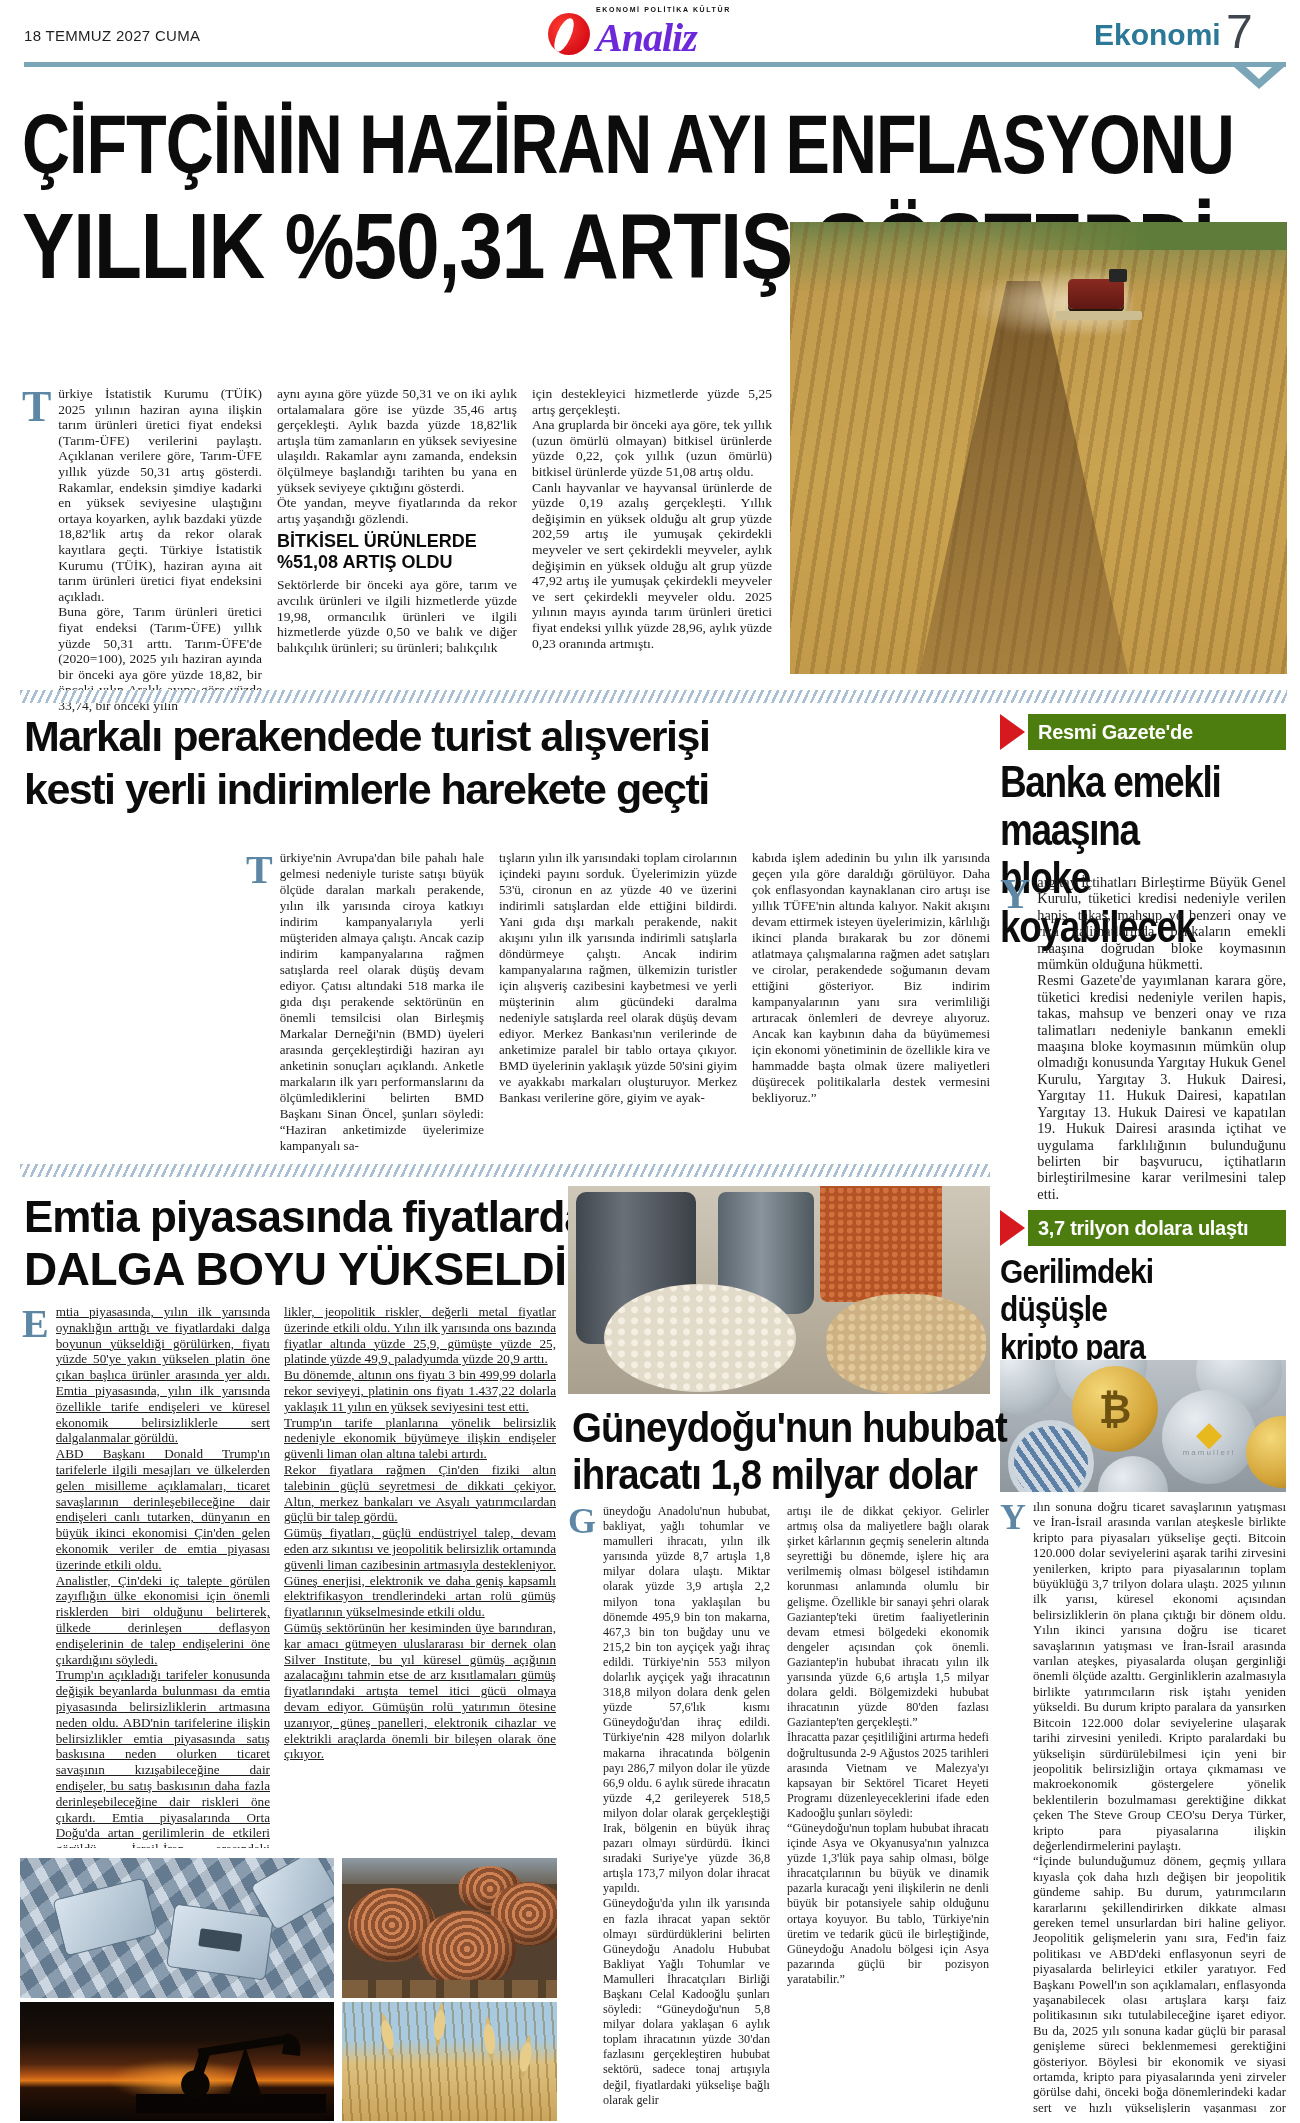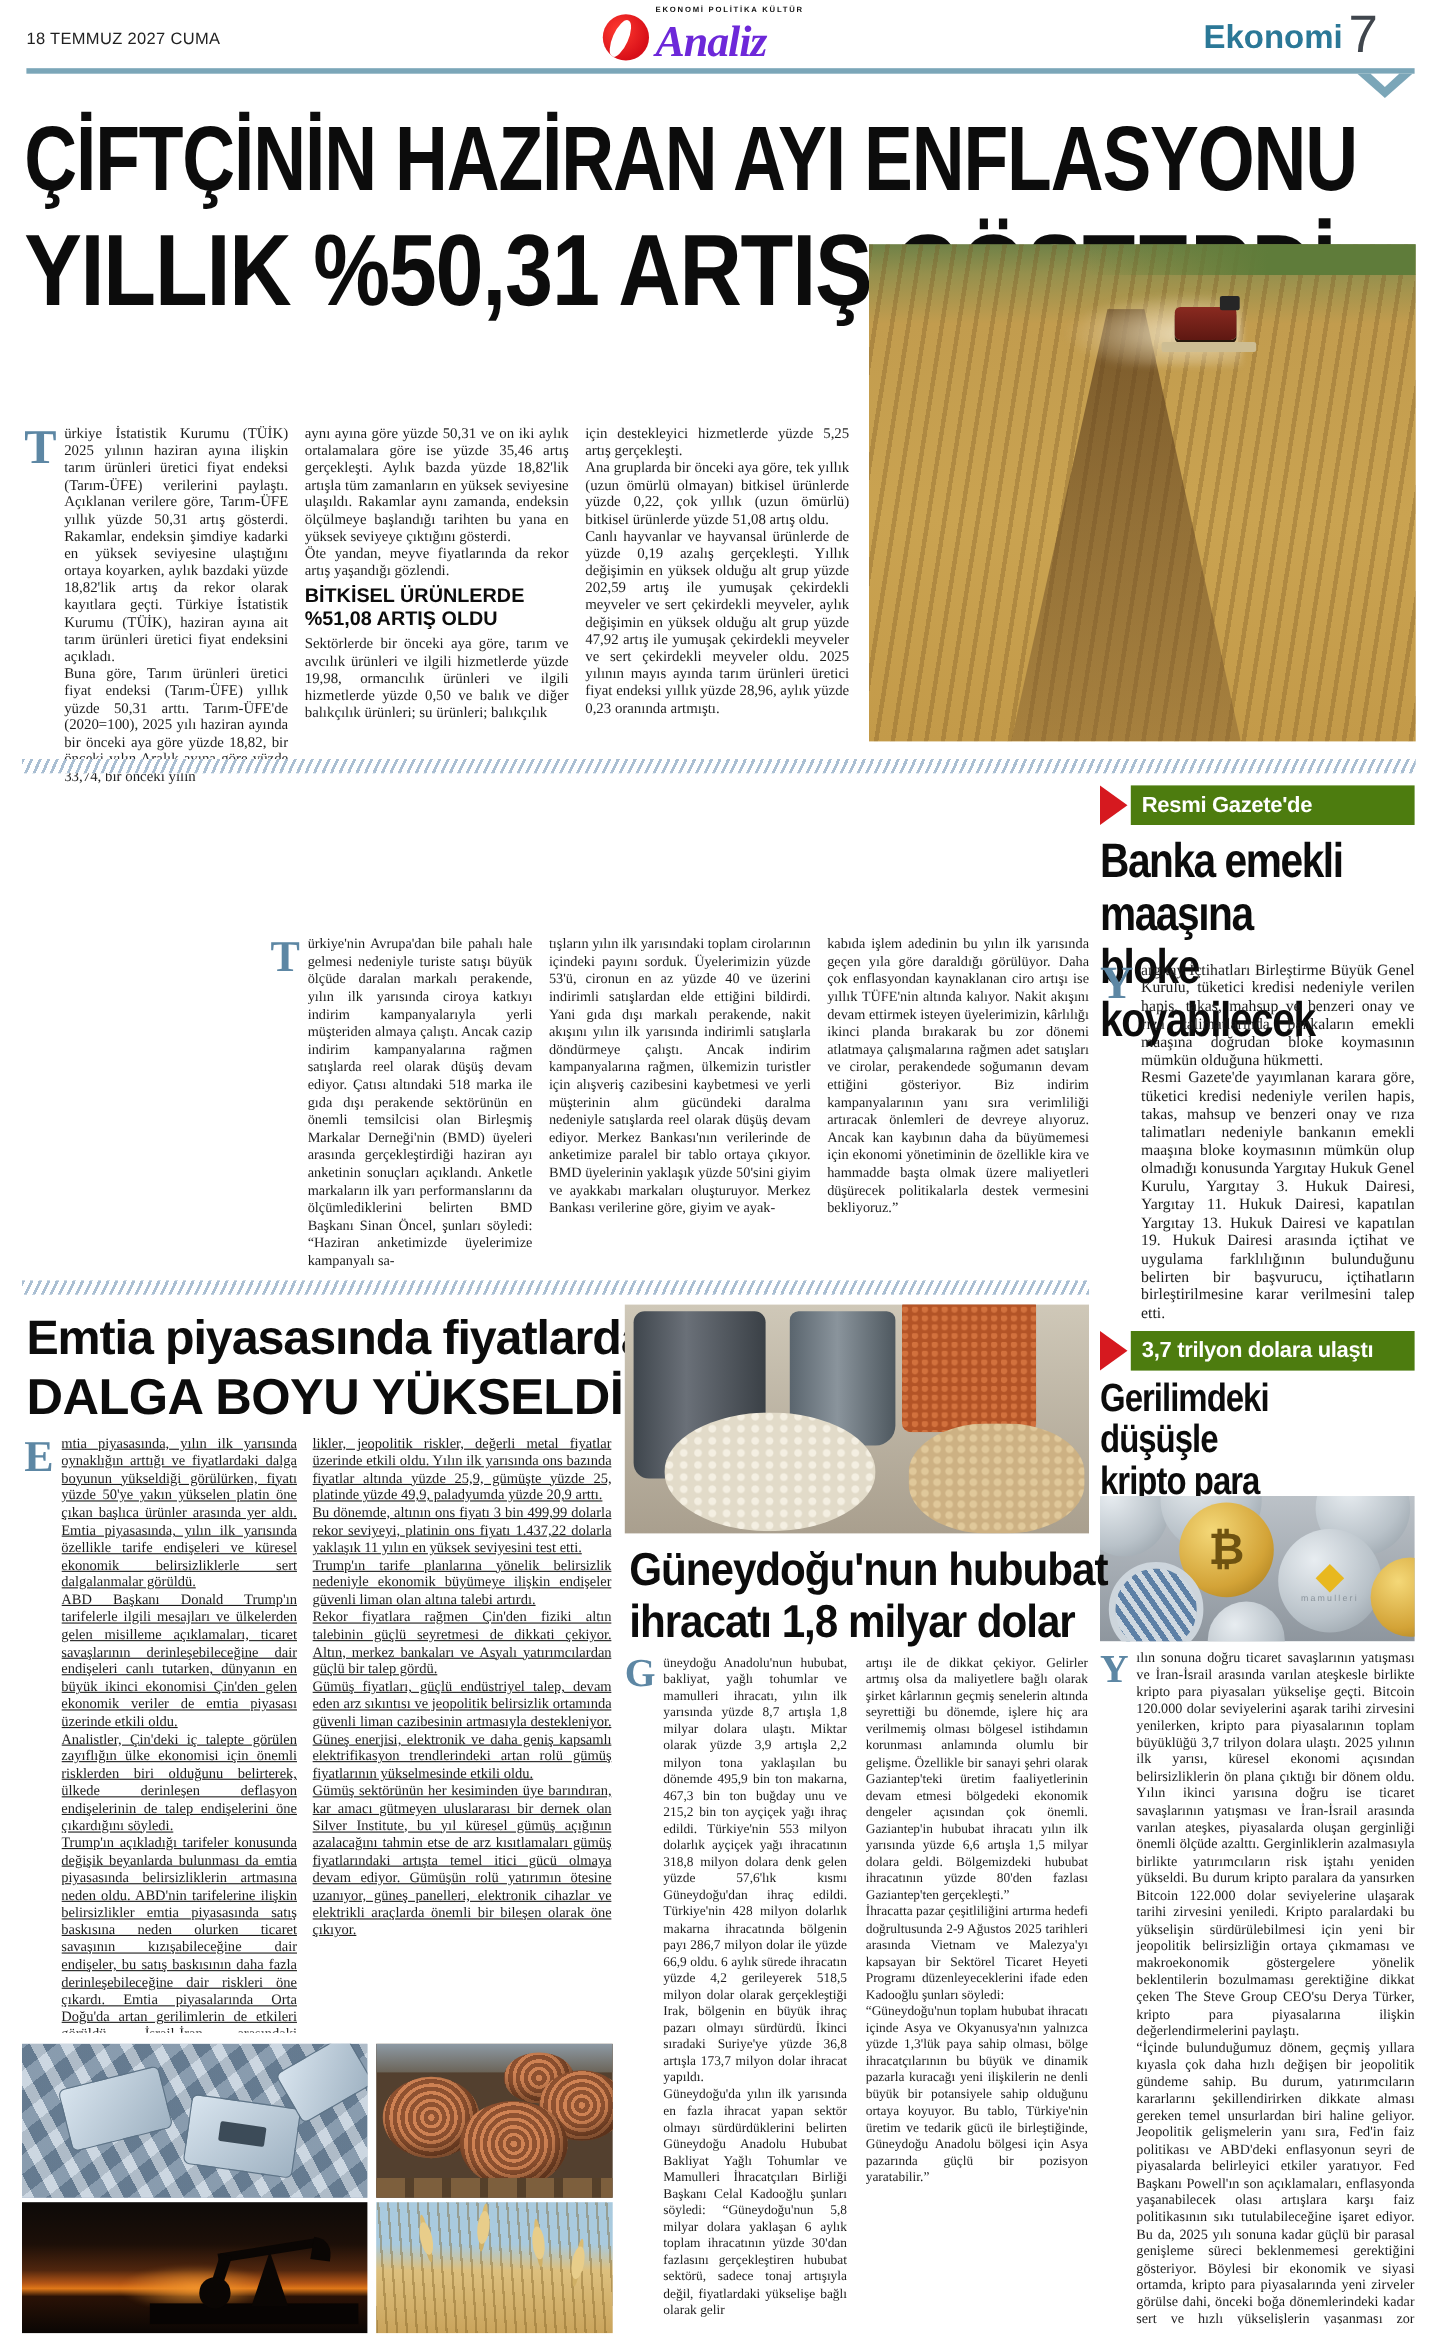--- a/index.html
+++ b/index.html
@@ -201,20 +201,22 @@
     <div class="f-rows"></div>
     <div class="f-green"></div>
     <div class="f-swath"></div>
     <div class="f-dust"></div>
     <div class="f-harv"></div>
     <div class="f-header-bar"></div>
   </div>
 
   <div class="abs hatch" style="left:20px;top:690px;width:1267px;"></div>
 
+  <div class="abs hl retail-hl">Markalı perakendede turist alışverişi
+kesti yerli indirimlerle harekete geçti</div>
 
 
   <div class="abs retail-cols">
     <div class="retail-col">
       <span class="dropcap">T</span>
         <span class="body-txt" style="display:block">ürkiye'nin Avrupa'dan bile pahalı hale gelmesi nedeniyle turiste satışı büyük ölçüde daralan markalı perakende, yılın ilk yarısında ciroya katkıyı indirim kampanyalarıyla yerli müşteriden almaya çalıştı. Ancak cazip indirim kampanyalarına rağmen satışlarda reel olarak düşüş devam ediyor. Çatısı altındaki 518 marka ile gıda dışı perakende sektörünün en önemli temsilcisi olan Birleşmiş Markalar Derneği'nin (BMD) üyeleri arasında gerçekleştirdiği haziran ayı anketinin sonuçları açıklandı. Anketle markaların ilk yarı performanslarını da ölçümlediklerini belirten BMD Başkanı Sinan Öncel, şunları söyledi: “Haziran anketimizde üyelerimize kampanyalı sa-</span>
     </div>
     <div class="retail-col">
       <div class="body-txt" style="height:100%">tışların yılın ilk yarısındaki toplam cirolarının içindeki payını sorduk. Üyelerimizin yüzde 53'ü, cironun en az yüzde 40 ve üzerini indirimli satışlardan elde ettiğini bildirdi. Yani gıda dışı markalı perakende, nakit akışını yılın ilk yarısında indirimli satışlarla döndürmeye çalıştı. Ancak indirim kampanyalarına rağmen, ülkemizin turistler için alışveriş cazibesini kaybetmesi ve yerli müşterinin alım gücündeki daralma nedeniyle satışlarda reel olarak düşüş devam ediyor. Merkez Bankası'nın verilerinde de anketimize paralel bir tablo ortaya çıkıyor. BMD üyelerinin yaklaşık yüzde 50'sini giyim ve ayakkabı markaları oluşturuyor. Merkez Bankası verilerine göre, giyim ve ayak-</div>
     </div>

